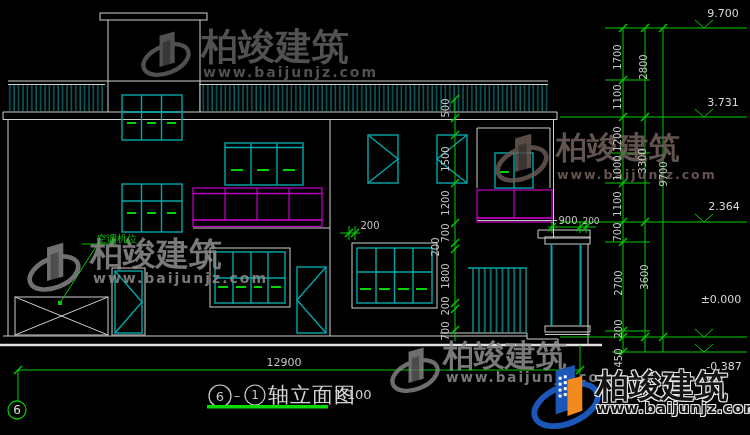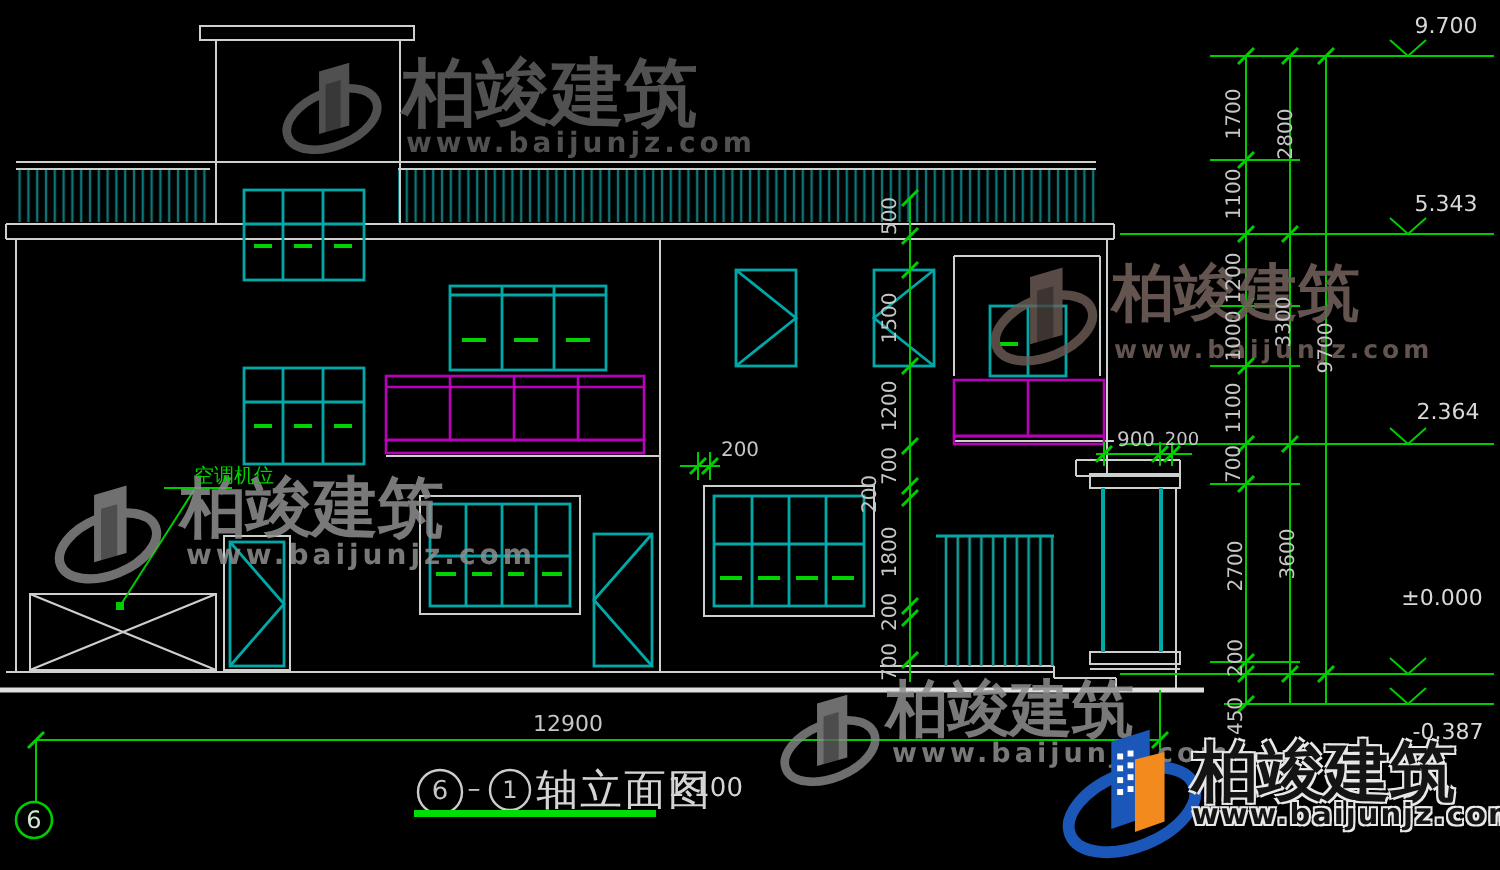--- a/index.html
+++ b/index.html
@@ -257,21 +257,21 @@
   <span class="vtx" style="left:619px;top:283px">2700</span>
   <span class="vtx" style="left:619px;top:329px">200</span>
   <span class="vtx" style="left:619px;top:358px">450</span>
 
   <span class="vtx" style="left:644px;top:67px">2800</span>
   <span class="vtx" style="left:643px;top:161px">3300</span>
   <span class="vtx" style="left:645px;top:277px">3600</span>
   <span class="vtx" style="left:664px;top:174px">9700</span>
 
   <span class="tx lev" style="left:723px;top:13px">9.700</span>
-  <span class="tx lev" style="left:723px;top:102px">5.343</span>
+  <span class="tx lev" style="left:723px;top:102px">3.731</span>
   <span class="tx lev" style="left:724px;top:206px">2.364</span>
   <span class="tx lev" style="left:721px;top:299px">±0.000</span>
   <span class="tx lev" style="left:724px;top:366px">-0.387</span>
 
   <span class="tx" style="left:284px;top:362px;font-size:11px">12900</span>
   <span class="tx" style="left:370px;top:226px">200</span>
   <span class="tx" style="left:568px;top:221px;font-size:10px">900</span>
   <span class="tx" style="left:591px;top:221px;font-size:9px">200</span>
 
   <span class="tx grn" style="left:117px;top:239px;font-size:10px">空调机位</span>

